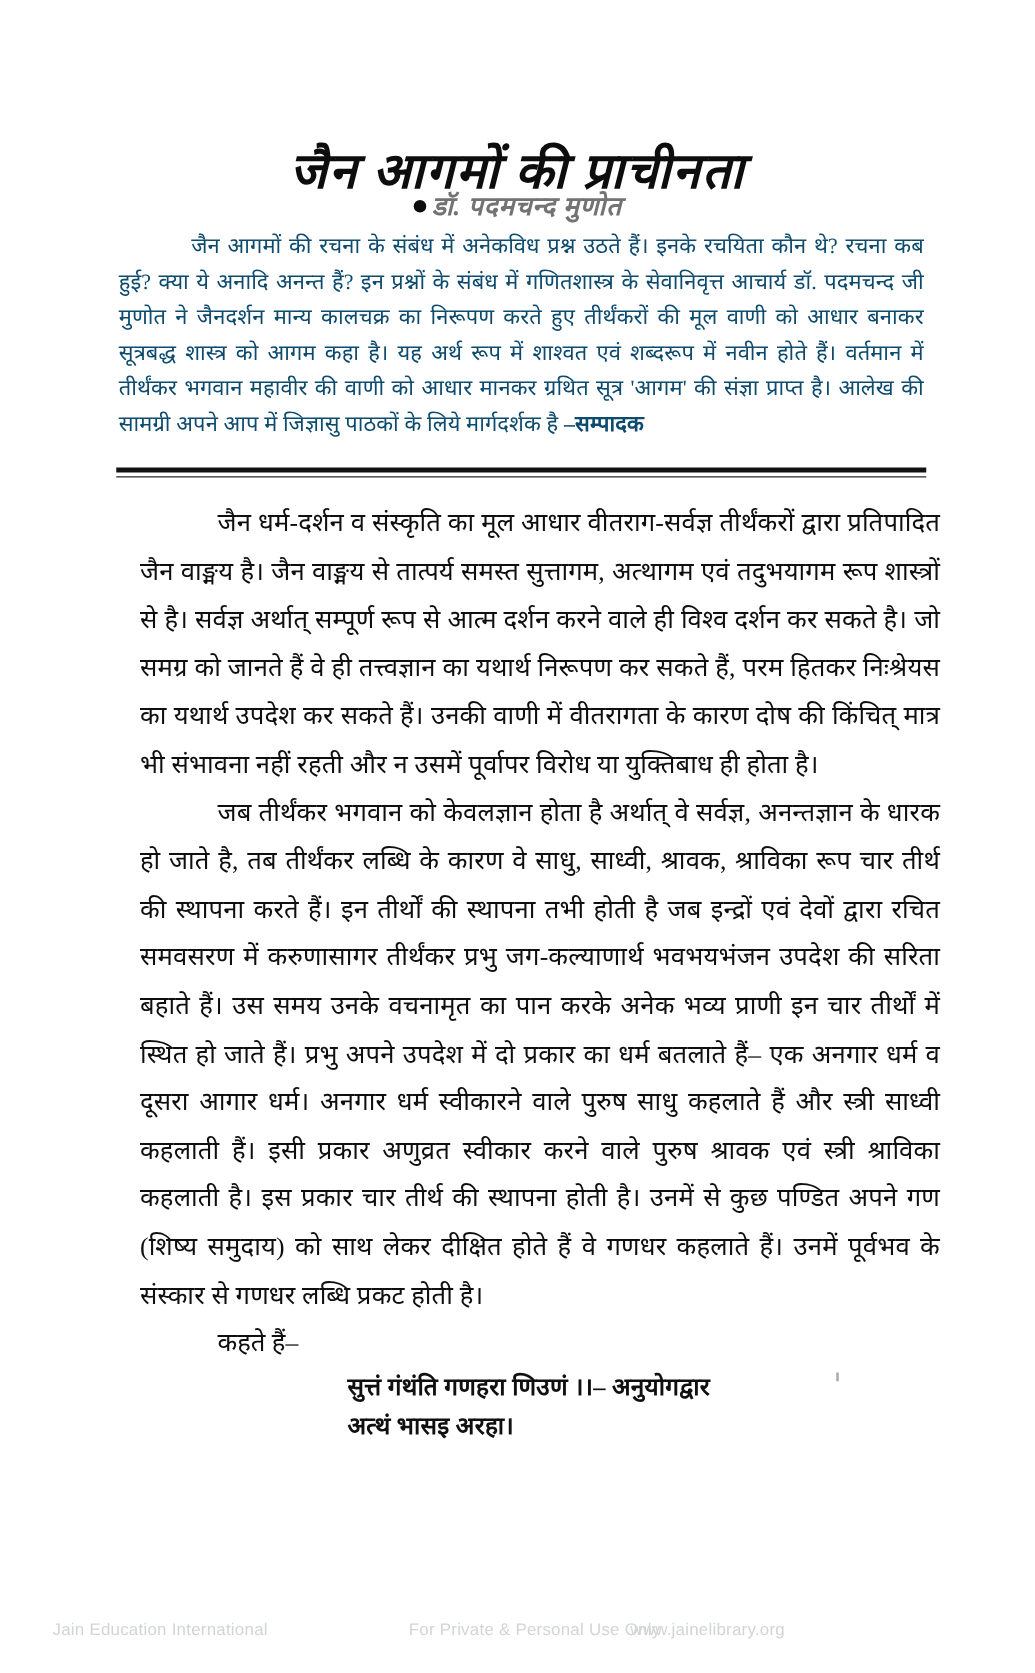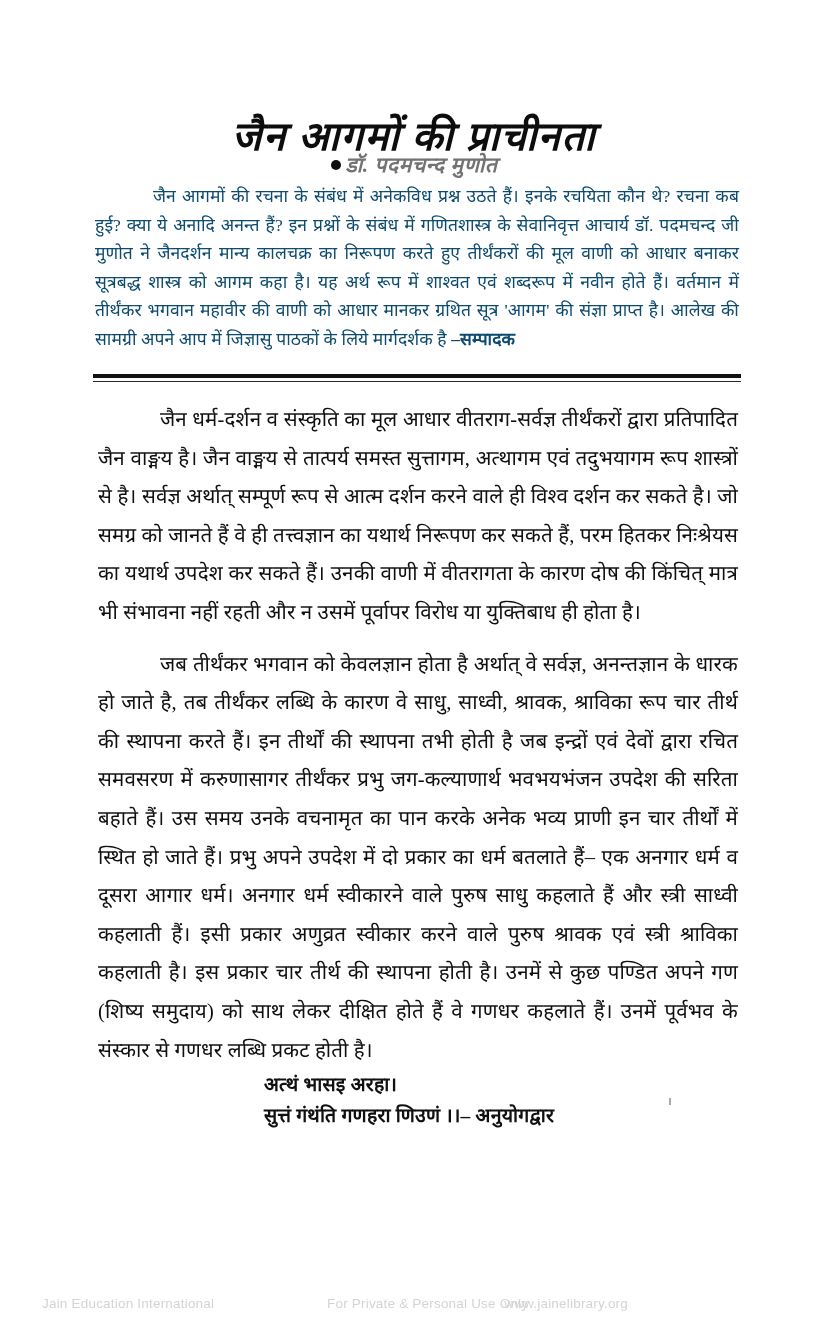--- a/index.html
+++ b/index.html
@@ -94,34 +94,34 @@
     height: 1px;
     background: #2a2a2a;
   }
   .rule-a { top: 374px; }
   .rule-b { top: 381px; }
 
   
   .body-block {
     position: absolute;
     top: 400px;
-    left: 98px;
+    left: 112px;
     width: 640px;
   }
   .body-para {
     font-size: 20.5px;
     line-height: 38.6px;
     text-align: justify;
     text-align-last: left;
     text-indent: 62px;
     margin: 0 0 0 0;
     color: #0f0f0f;
     letter-spacing: 0.15px;
   }
-  .body-para + .body-para { margin-top: 13px; }
+  .body-para + .body-para { margin-top: 0px; }
 
   .lead-in {
     font-size: 20.5px;
     line-height: 38.6px;
     text-indent: 62px;
     margin: 0;
     color: #0f0f0f;
   }
 
   
@@ -182,24 +182,25 @@
 
   <div class="rule-thick rule-a"></div>
   <div class="rule-thin  rule-b"></div>
 
   <div class="body-block">
 
     <p class="body-para">जैन धर्म-दर्शन व संस्कृति का मूल आधार वीतराग-सर्वज्ञ तीर्थंकरों द्वारा प्रतिपादित जैन वाङ्मय है। जैन वाङ्मय से तात्पर्य समस्त सुत्तागम, अत्थागम एवं तदुभयागम रूप शास्त्रों से है। सर्वज्ञ अर्थात् सम्पूर्ण रूप से आत्म दर्शन करने वाले ही विश्व दर्शन कर सकते है। जो समग्र को जानते हैं वे ही तत्त्वज्ञान का यथार्थ निरूपण कर सकते हैं, परम हितकर निःश्रेयस का यथार्थ उपदेश कर सकते हैं। उनकी वाणी में वीतरागता के कारण दोष की किंचित् मात्र भी संभावना नहीं रहती और न उसमें पूर्वापर विरोध या युक्तिबाध ही होता है।</p>
 
     <p class="body-para">जब तीर्थंकर भगवान को केवलज्ञान होता है अर्थात् वे सर्वज्ञ, अनन्तज्ञान के धारक हो जाते है, तब तीर्थंकर लब्धि के कारण वे साधु, साध्वी, श्रावक, श्राविका रूप चार तीर्थ की स्थापना करते हैं। इन तीर्थों की स्थापना तभी होती है जब इन्द्रों एवं देवों द्वारा रचित समवसरण में करुणासागर तीर्थंकर प्रभु जग-कल्याणार्थ भवभयभंजन उपदेश की सरिता बहाते हैं। उस समय उनके वचनामृत का पान करके अनेक भव्य प्राणी इन चार तीर्थों में स्थित हो जाते हैं। प्रभु अपने उपदेश में दो प्रकार का धर्म बतलाते हैं– एक अनगार धर्म व दूसरा आगार धर्म। अनगार धर्म स्वीकारने वाले पुरुष साधु कहलाते हैं और स्त्री साध्वी कहलाती हैं। इसी प्रकार अणुव्रत स्वीकार करने वाले पुरुष श्रावक एवं स्त्री श्राविका कहलाती है। इस प्रकार चार तीर्थ की स्थापना होती है। उनमें से कुछ पण्डित अपने गण (शिष्य समुदाय) को साथ लेकर दीक्षित होते हैं वे गणधर कहलाते हैं। उनमें पूर्वभव के संस्कार से गणधर लब्धि प्रकट होती है।</p>
 
+    <p class="lead-in">कहते हैं–</p>
 
     <div class="verse">
+      <span class="verse-line"><span>सुत्तं गंथंति गणहरा णिउणं ।।</span><span class="verse-src">– अनुयोगद्वार</span></span>
       <span class="verse-line">अत्थं भासइ अरहा।</span>
-      <span class="verse-line"><span>सुत्तं गंथंति गणहरा णिउणं ।।</span><span class="verse-src">– अनुयोगद्वार</span></span>
     </div>
 
 
   </div>
 
   <div class="speck"></div>
 
   <div class="footer">
     <span class="f-left">Jain Education International</span>
     <span class="f-center">For Private &amp; Personal Use Only</span>

